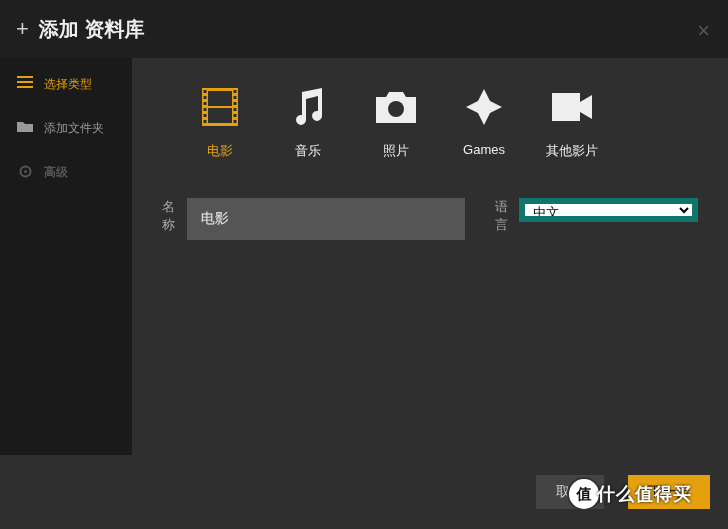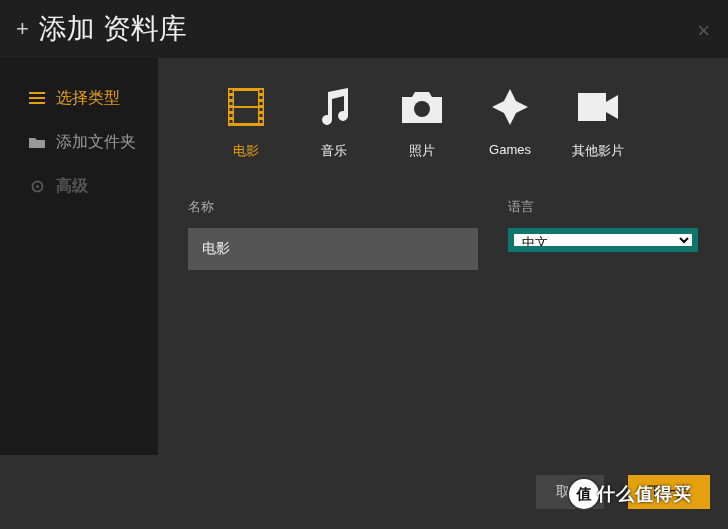--- a/index.html
+++ b/index.html
@@ -16,57 +16,57 @@
   display: flex; align-items: center;
   padding: 0 16px;
   background: #1f1f1f;
 }
 .header-plus {
   color: #ccc;
   font-size: 22px; font-weight: 300;
   margin-right: 10px;
 }
 .header-title {
-  color: #eee; font-size: 28px; font-weight: 400;
+  color: #eee; font-size: 20px; font-weight: 700;
 }
 .close-x {
   position: absolute; right: 18px; top: 18px;
   color: #555; font-size: 22px; cursor: pointer;
 }
 .body { display: flex; height: 397px; }
 .sidebar {
   width: 162px;
   background: #1a1a1a;
   padding-top: 18px;
 }
 .side-item {
-  display: flex; align-items: center;
-  height: 44px; padding-left: 28px;
-  color: #999; font-size: 16px; cursor: pointer;
+  display: flex; align-items: flex-start;
+  height: 44px; padding-left: 16px;
+  color: #999; font-size: 12px; cursor: pointer;
 }
 .side-item.active { color: #e5a00d; }
 .side-item.muted { color: #555; font-weight: bold; }
 .side-ico { width: 18px; margin-right: 10px; display: flex; align-items: center; justify-content: center; }
 .main {
   flex: 1;
   background: #2f2f2f;
   padding: 28px 30px 0 30px;
 }
 .section-title { color: #eee; font-size: 15px; margin-bottom: 28px; }
 .type-row { display: flex; gap: 28px; margin-bottom: 38px; padding-left: 28px; }
 .type-item {
   width: 60px;
   display: flex; flex-direction: column; align-items: center;
   color: #eee; cursor: pointer;
 }
 .type-item.selected { color: #e5a00d; }
 .type-ico { height: 42px; display: flex; align-items: center; justify-content: center; margin-bottom: 14px; }
 .type-lbl { font-size: 13px; white-space: nowrap; }
 .fields { display: flex; gap: 30px; }
-.field { display: flex; flex-direction: column; }
+.field { display: flex; flex-direction: row; }
 .field-lbl { color: #aaa; font-size: 13px; margin-bottom: 12px; }
 .text-input {
   width: 290px; height: 42px;
   background: #555; border: none; color: #eee;
   padding: 0 14px; font-size: 14px; outline: none;
 }
 .lang-select {
   width: 190px; height: 24px;
   background: #fff; color: #000;
   border: 6px solid #0f766e;

